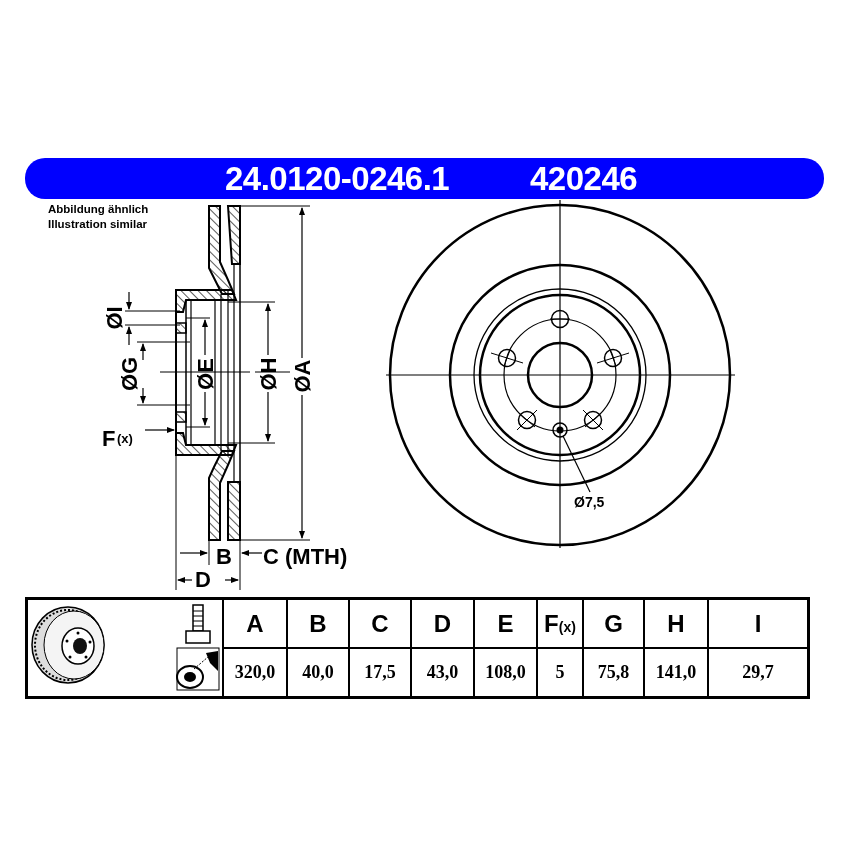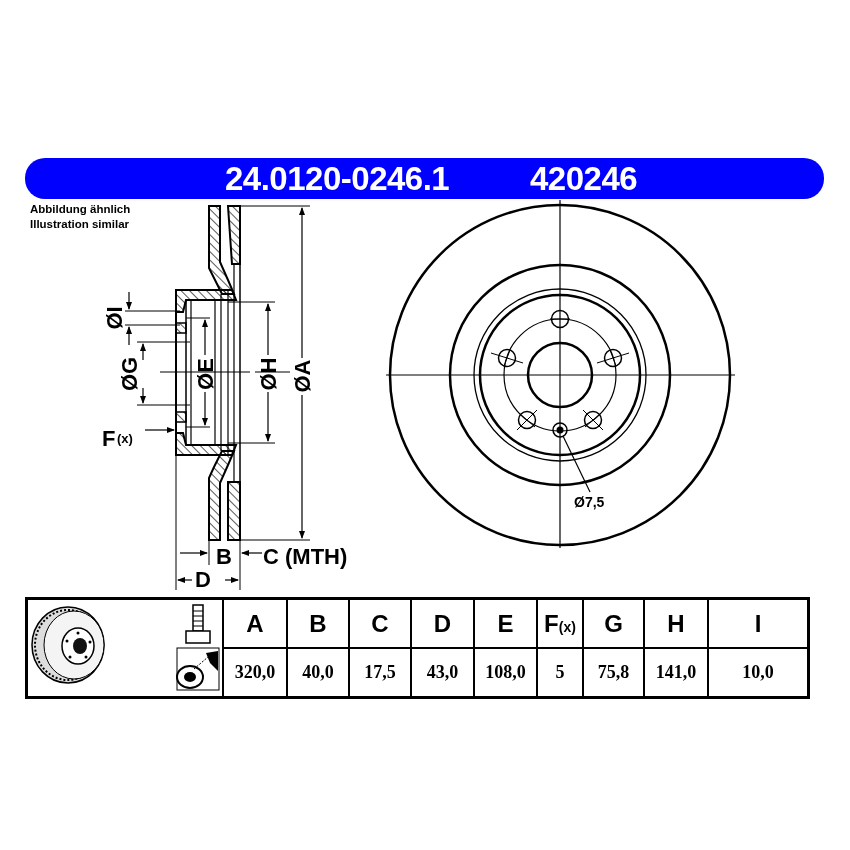--- a/index.html
+++ b/index.html
@@ -3,21 +3,21 @@
 <meta charset="utf-8">
 <style>
   html, body { margin: 0; padding: 0; background: #ffffff; }
   body { width: 850px; height: 850px; position: relative; overflow: hidden;
          font-family: "Liberation Sans", sans-serif; color: #000; }
   .banner { position: absolute; left: 25px; top: 158px; width: 799px; height: 41px;
             background: #0000ff; color: #fff; font-weight: bold; font-size: 33px;
             line-height: 41px; border-radius: 20px; }
   .banner .pn { position: absolute; left: 200px; top: 0; letter-spacing: -0.5px; }
   .banner .pn2 { position: absolute; left: 505px; top: 0; letter-spacing: -0.5px; }
-  .note { position: absolute; left: 30px; top: 202px; font-size: 11.5px; font-weight: bold; line-height: 15px; }
+  .note { position: absolute; left: 48px; top: 202px; font-size: 11.5px; font-weight: bold; line-height: 15px; }
   svg.drawing { position: absolute; left: 0; top: 0; }
   .lbl { font-family: "Liberation Sans", sans-serif; font-weight: bold; fill: #000; }
   table.spec { position: absolute; left: 25px; top: 597px; border-collapse: collapse;
                border: 3px solid #000; }
   table.spec td { border: 2px solid #000; text-align: center; padding: 0; }
   table.spec tr.hdr td { height: 43px; font-size: 24px; font-weight: bold; }
   table.spec tr.val td { height: 43px; font-size: 18px; font-weight: bold; font-family: Liberation Serif, serif; }
   td.imgcell { width: 194px; position: relative; }
   .fx-small { font-size: 14px; }
 </style>
@@ -205,16 +205,16 @@
   </tr>
   <tr class="val">
     <td>320,0</td>
     <td>40,0</td>
     <td>17,5</td>
     <td>43,0</td>
     <td>108,0</td>
     <td>5</td>
     <td>75,8</td>
     <td>141,0</td>
-    <td>10,0</td>
+    <td>29,7</td>
   </tr>
 </tbody>
   </table>
 
 </body></html>

